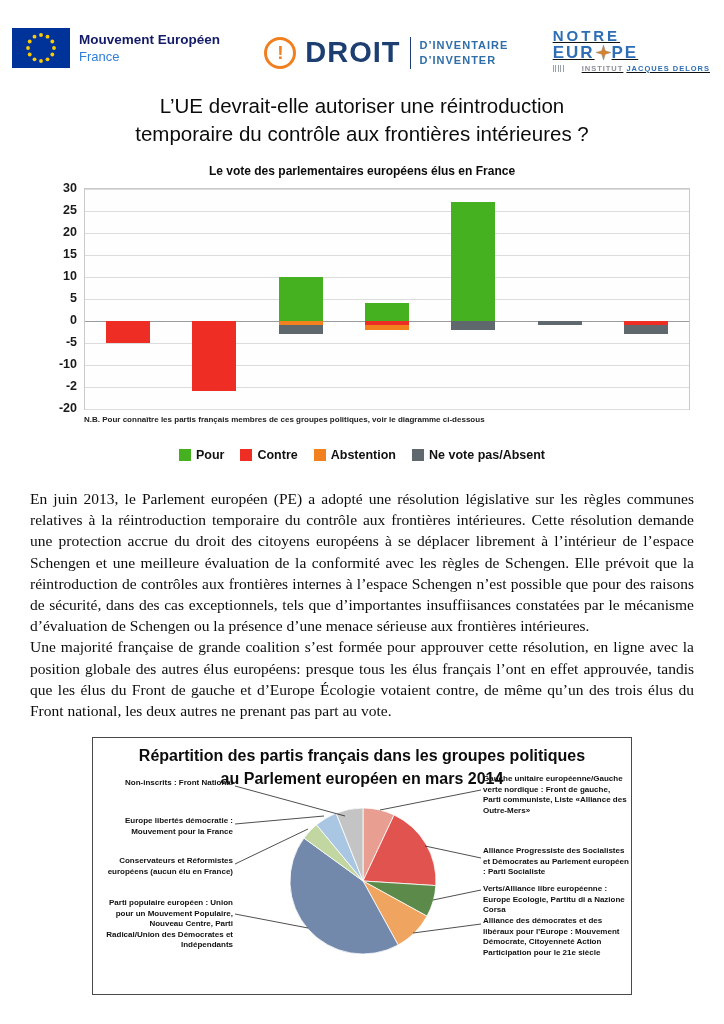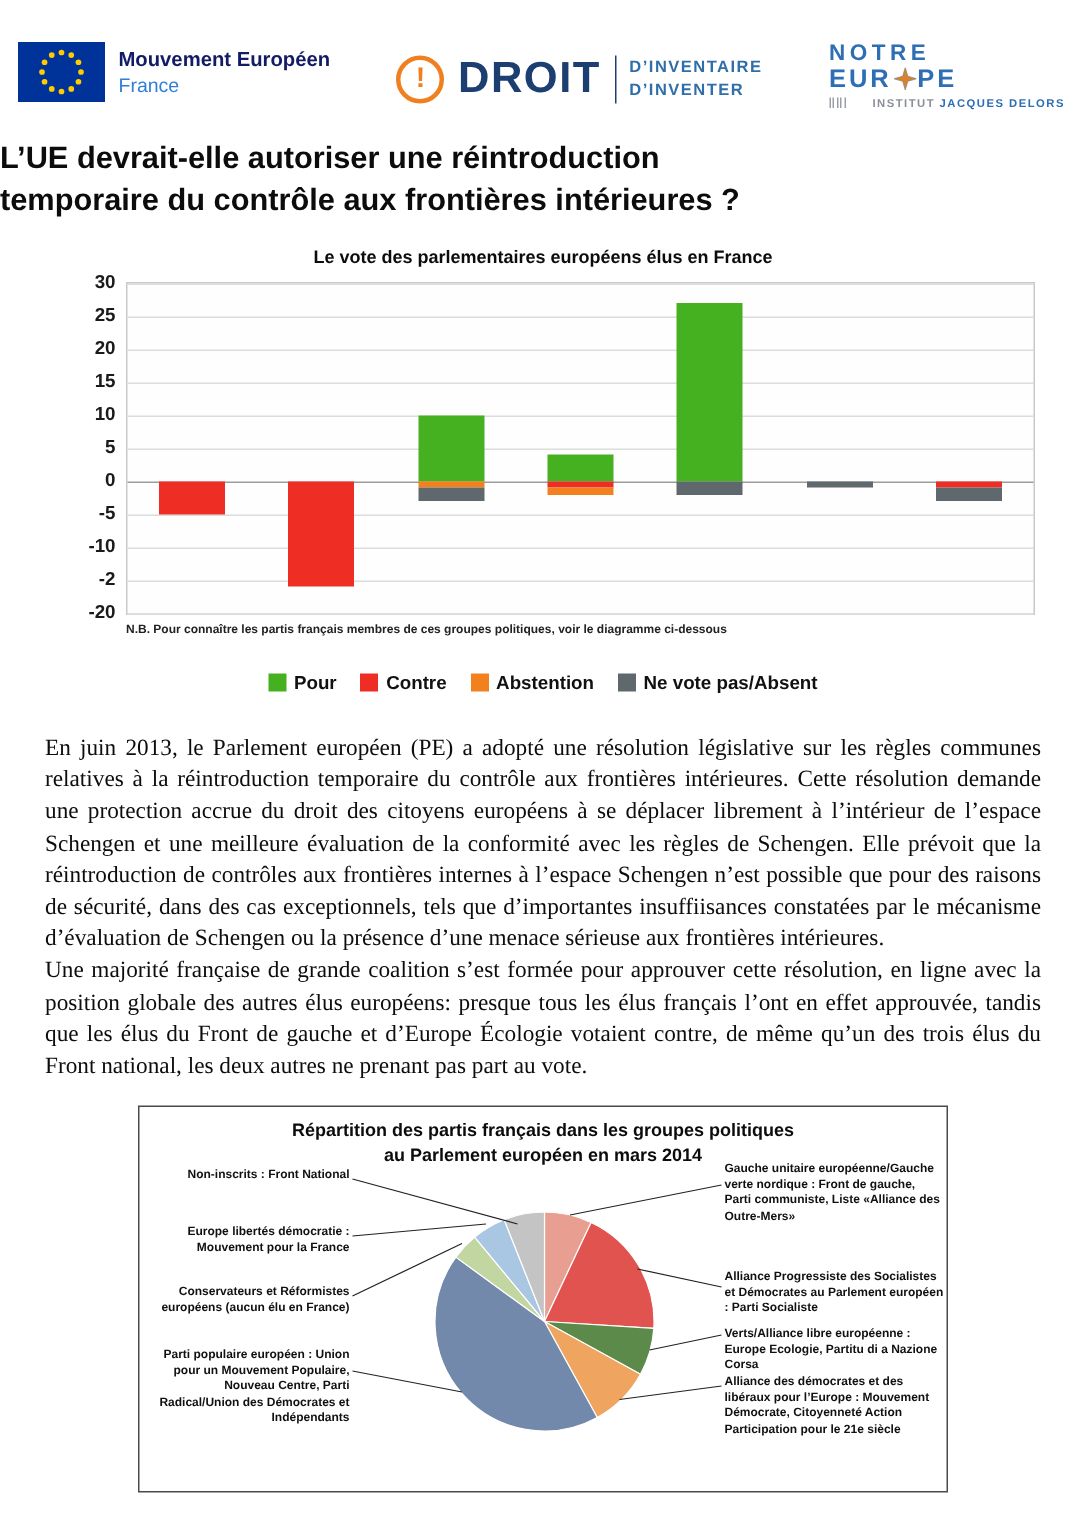--- a/index.html
+++ b/index.html
@@ -14,31 +14,31 @@
   .header { display:flex; justify-content:space-between; align-items:flex-start; padding:28px 14px 0 12px; }
   .logo-me { display:flex; align-items:center; gap:9px; }
   .logo-me .txt1 { font-size:13.5px; font-weight:bold; color:#141b66; }
   .logo-me .txt2 { font-size:13px; color:#2f7ed8; margin-top:2px; }
   .logo-droit { display:flex; align-items:center; gap:9px; margin-top:8px; }
   .droit-mark { width:32px; height:32px; border:3px solid #f0801f; border-radius:50%;
     color:#f0801f; font-weight:bold; font-size:19px; display:flex; align-items:center; justify-content:center; }
   .droit-word { font-size:29px; font-weight:bold; color:#1c3e70; letter-spacing:1px; }
   .droit-sep { width:1px; height:32px; background:#1c3e70; }
   .droit-tag { color:#2f6ea8; font-size:11px; font-weight:bold; letter-spacing:1px; line-height:1.35; }
-  .logo-ne { text-align:left; line-height:1.05; }
+  .logo-ne { text-align:left; line-height:1.05;text-decoration:underline; }
   .ne-l1 { color:#2d6eb5; font-weight:bold; font-size:15px; letter-spacing:3px; }
   .ne-l2 { color:#2d6eb5; font-weight:bold; font-size:17px; letter-spacing:2px; display:flex; align-items:center; }
   .ne-l3 { display:flex; align-items:center; gap:3px; margin-top:3px; }
   .ne-bars { display:flex; gap:1.5px; }
   .ne-bars i { display:block; width:1px; height:7px; background:#9aa0a8; }
   .ne-inst { color:#8a8f98; font-weight:bold; font-size:7.5px; letter-spacing:1px;padding-left:15px; }
   .ne-jd { color:#2d6eb5; font-weight:bold; font-size:7.5px; letter-spacing:1px; }
 
   
-  .main-title { margin-top:20px; font-size:20.5px; font-weight:bold; line-height:1.35; color:#0c0c0c; }
+  .main-title { text-align:center; margin-top:20px; font-size:20.5px; font-weight:normal; line-height:1.35; color:#0c0c0c; }
   .main-title span { display:block; }
 
   
   .chart-section { margin-top:16px; }
   .chart-title { text-align:center; font-weight:bold; font-size:12px; color:#0c0c0c; }
   .chart-area { display:flex; padding:10px 34px 0 48px; }
   .yaxis { width:36px; position:relative; height:222px; flex:none; }
   .ytick { position:absolute; right:7px; transform:translateY(-50%); font-weight:bold; font-size:12.5px; color:#1a1a1a; }
   .plot { flex:1; height:222px; position:relative; border:1px solid #c9c9c9; background:#fefefe; }
   .gridline { position:absolute; left:0; right:0; height:1px; background:#dcdcdc; }
@@ -50,21 +50,21 @@
   .legend { display:flex; justify-content:center; gap:16px; margin-top:24px; }
   .legend-item { display:flex; align-items:center; gap:5px; font-weight:bold; font-size:12.5px; }
   .swatch { width:12px; height:12px; display:inline-block; flex:none; }
 
   
   .body-text { margin:26px 30px 0 30px; font-family:"Liberation Serif", serif;
     font-size:15.5px; line-height:1.37; text-align:justify; color:#0d0d0d; }
 
   
   .pie-box { width:540px; height:258px; margin:16px auto 0; border:1px solid #4a4a4a; position:relative; }
-  .pie-title { text-align:center; font-weight:bold; font-size:12px; line-height:1.4; margin-top:7px; color:#0c0c0c; }
+  .pie-title { text-align:center; font-weight:bold; font-size:16px; line-height:1.4; margin-top:7px; color:#0c0c0c; }
   .pie-svg { position:absolute; left:193px; top:66px; }
   .leader-lines { position:absolute; left:0; top:0; pointer-events:none; }
   .callout { position:absolute; font-size:8px; font-weight:bold; line-height:1.3; color:#111; }
   .co-left { width:128px; left:12px; text-align:right; }
   .co-right { width:146px; left:390px; text-align:left; }
   .cl-0 { top:40px; } .cl-1 { top:78px; } .cl-2 { top:118px; } .cl-3 { top:160px; }
   .cr-0 { top:36px; } .cr-1 { top:108px; } .cr-2 { top:146px; } .cr-3 { top:178px; }
 </style>
 </head>
 <body>

